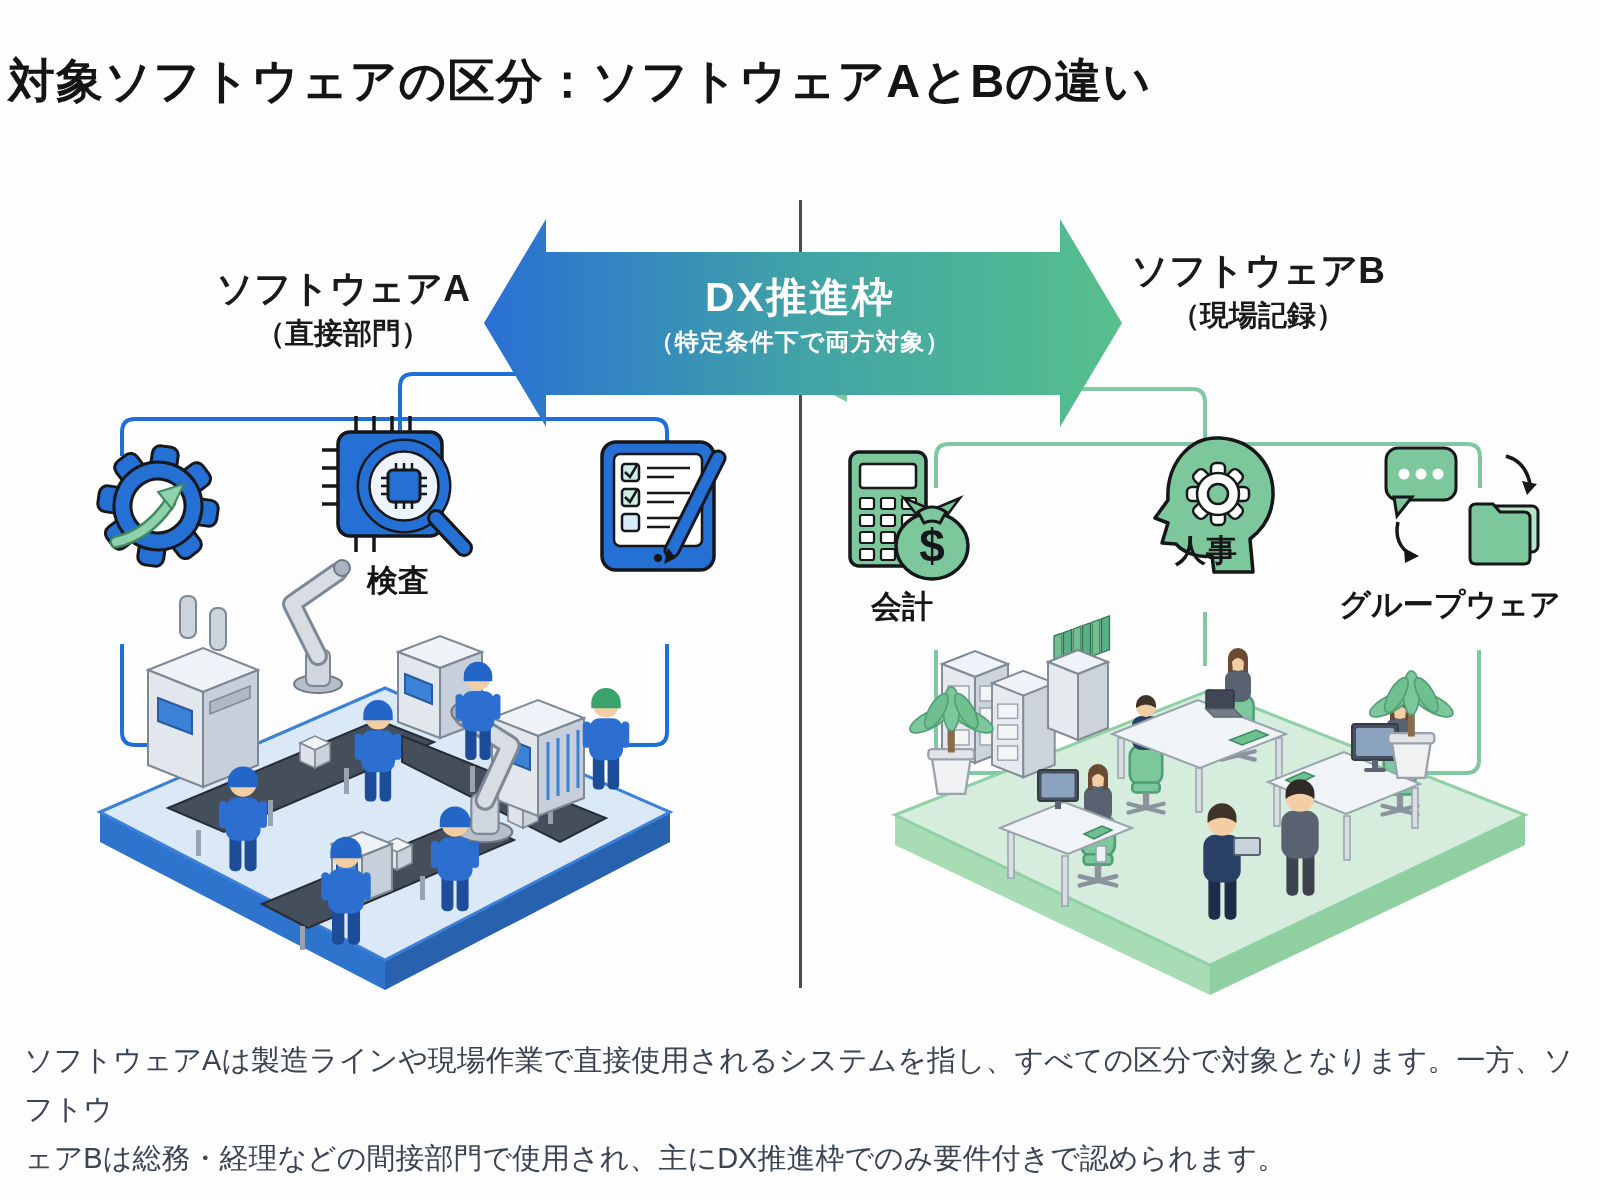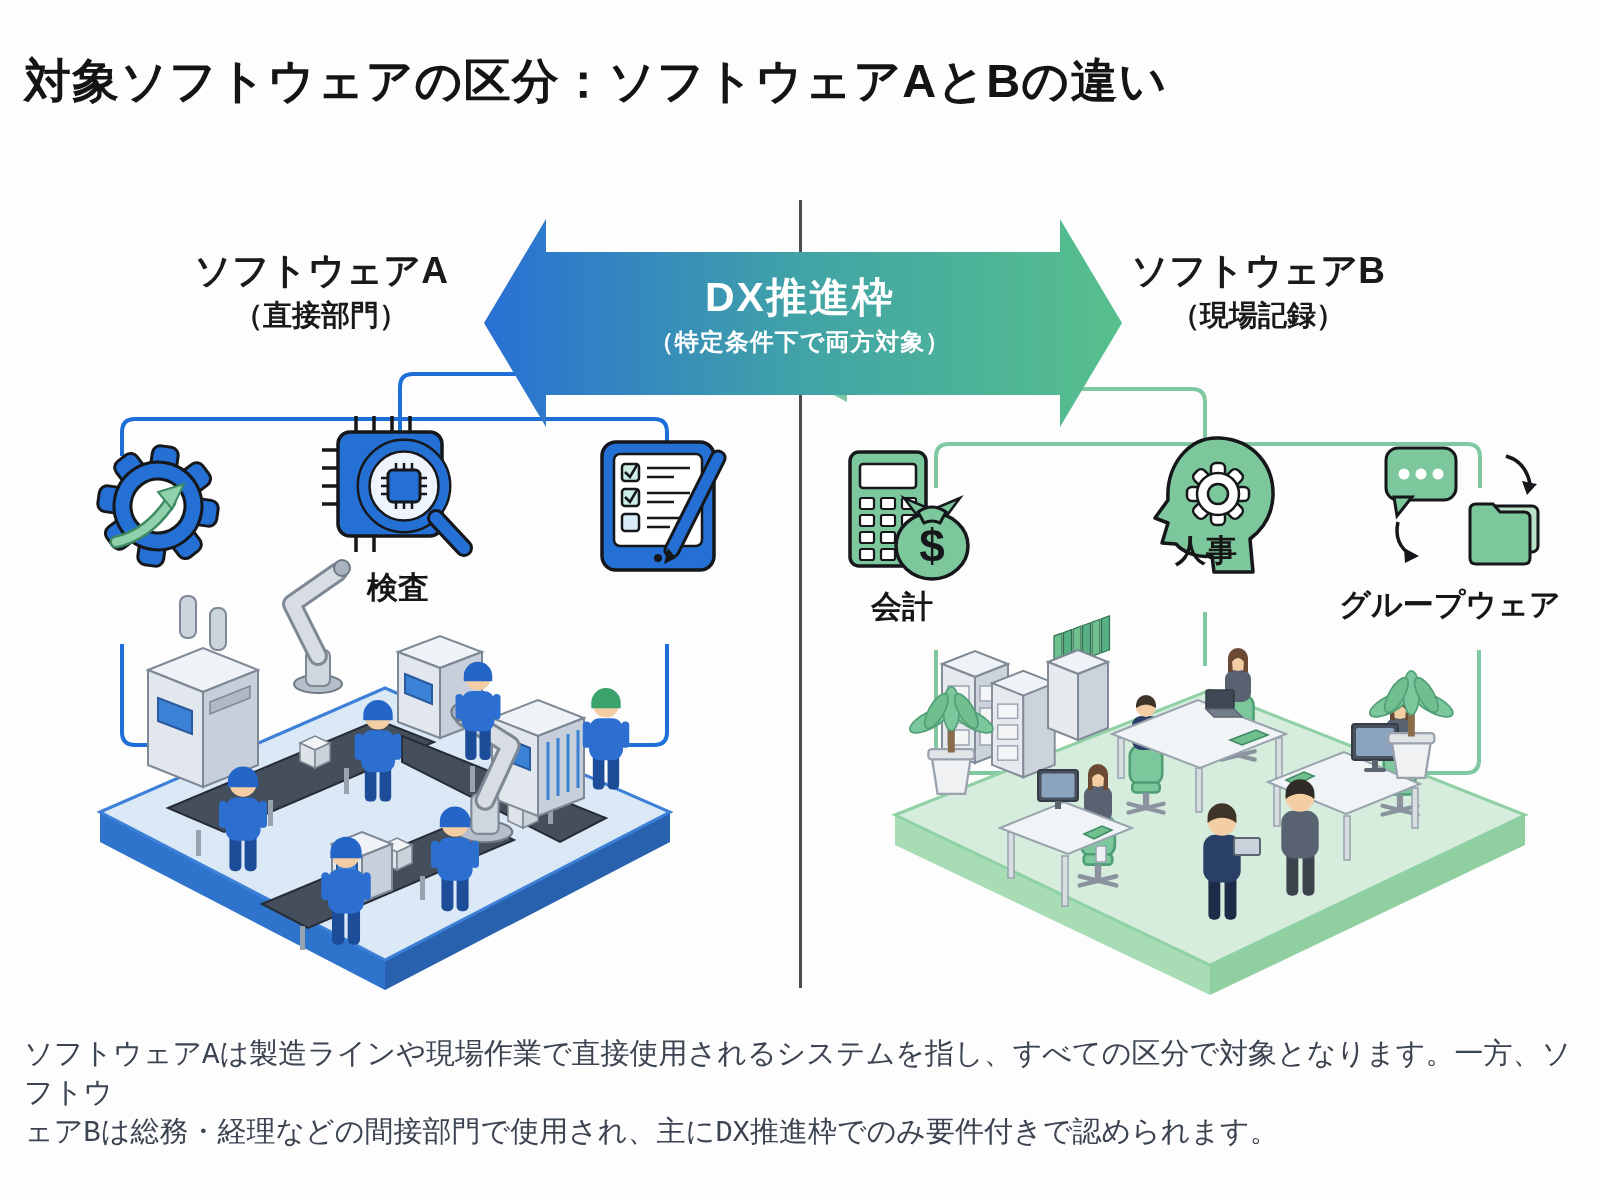--- a/index.html
+++ b/index.html
@@ -5,46 +5,46 @@
   html,body{margin:0;padding:0;}
   body{
     width:1600px;height:1200px;
     background:#fdfdfd;
     font-family:"Liberation Sans","DejaVu Sans",sans-serif;
     overflow:hidden;
   }
   .page{position:relative;width:1600px;height:1200px;background:#fdfdfd;}
   .abs{position:absolute;}
   .title{
-    left:24px;top:50px;width:1500px;
+    left:8px;top:50px;width:1500px;
     font-size:47px;font-weight:bold;color:#141414;letter-spacing:1px;
   }
   .heading{width:330px;text-align:center;font-weight:bold;color:#1a1a1a;}
   .heading-main{font-size:37px;top:246px;}
   .heading-sub{font-size:29px;top:296px;}
-  .h-a{left:156px;}
+  .h-a{left:178px;margin-top:18px;}
   .h-b{left:1093px;}
   .arrow-title{
     left:560px;top:270px;width:480px;text-align:center;
     font-size:41px;font-weight:bold;color:#ffffff;letter-spacing:2px;
   }
   .arrow-sub{
     left:520px;top:326px;width:560px;text-align:center;
     font-size:24px;font-weight:bold;color:#ffffff;letter-spacing:1px;
   }
   .icon-label{width:280px;text-align:center;font-size:31px;font-weight:bold;color:#161616;}
   .lbl-0{left:18px;top:574px;}
-  .lbl-1{left:258px;top:560px;margin-top:7px;}
+  .lbl-1{left:258px;top:560px;}
   .lbl-2{left:520px;top:574px;}
   .lbl-3{left:762px;top:586px;}
   .lbl-4{left:1066px;top:530px;}
   .lbl-5{left:1310px;top:584px;}
   .footer{
     left:24px;top:1036px;width:1560px;
-    font-size:29px;line-height:39px;color:#3c4452;font-weight:500;font-family:Liberation Mono, monospace;
+    font-size:29px;line-height:49px;color:#3c4452;font-weight:500;
   }
   svg.diagram{position:absolute;left:0;top:0;}
   
   .icb{fill:var(--c-blue,#2470d4);}
   .icg{fill:var(--c-green,#7cc79c);}
   .ln-b{stroke:var(--c-line-blue,#1e6fd8);fill:none;stroke-width:4;}
   .ab{fill:var(--c-line-blue,#1e6fd8);}
   .ln-g{stroke:var(--c-line-green,#7fc8a2);fill:none;stroke-width:4;}
   .ag{fill:var(--c-line-green,#7fc8a2);}
   .divider-line{stroke:var(--c-divider,#4d4d4d);stroke-width:3;}

